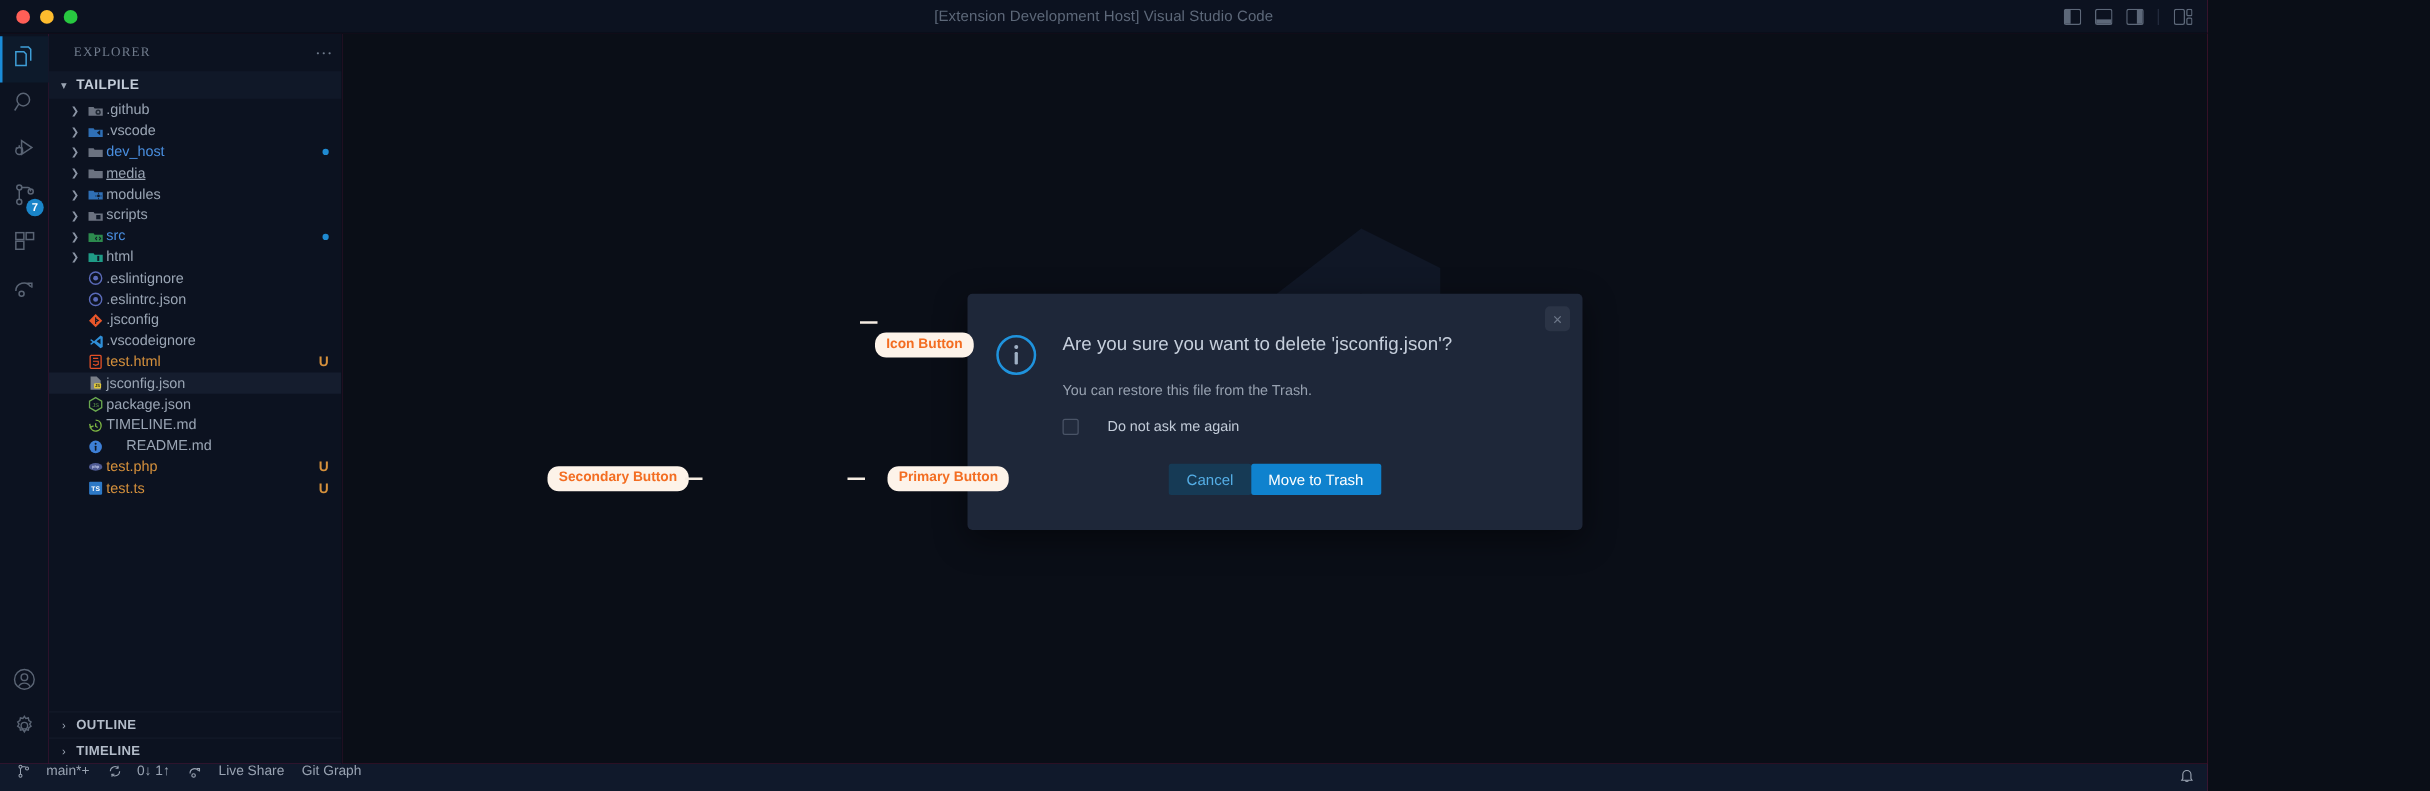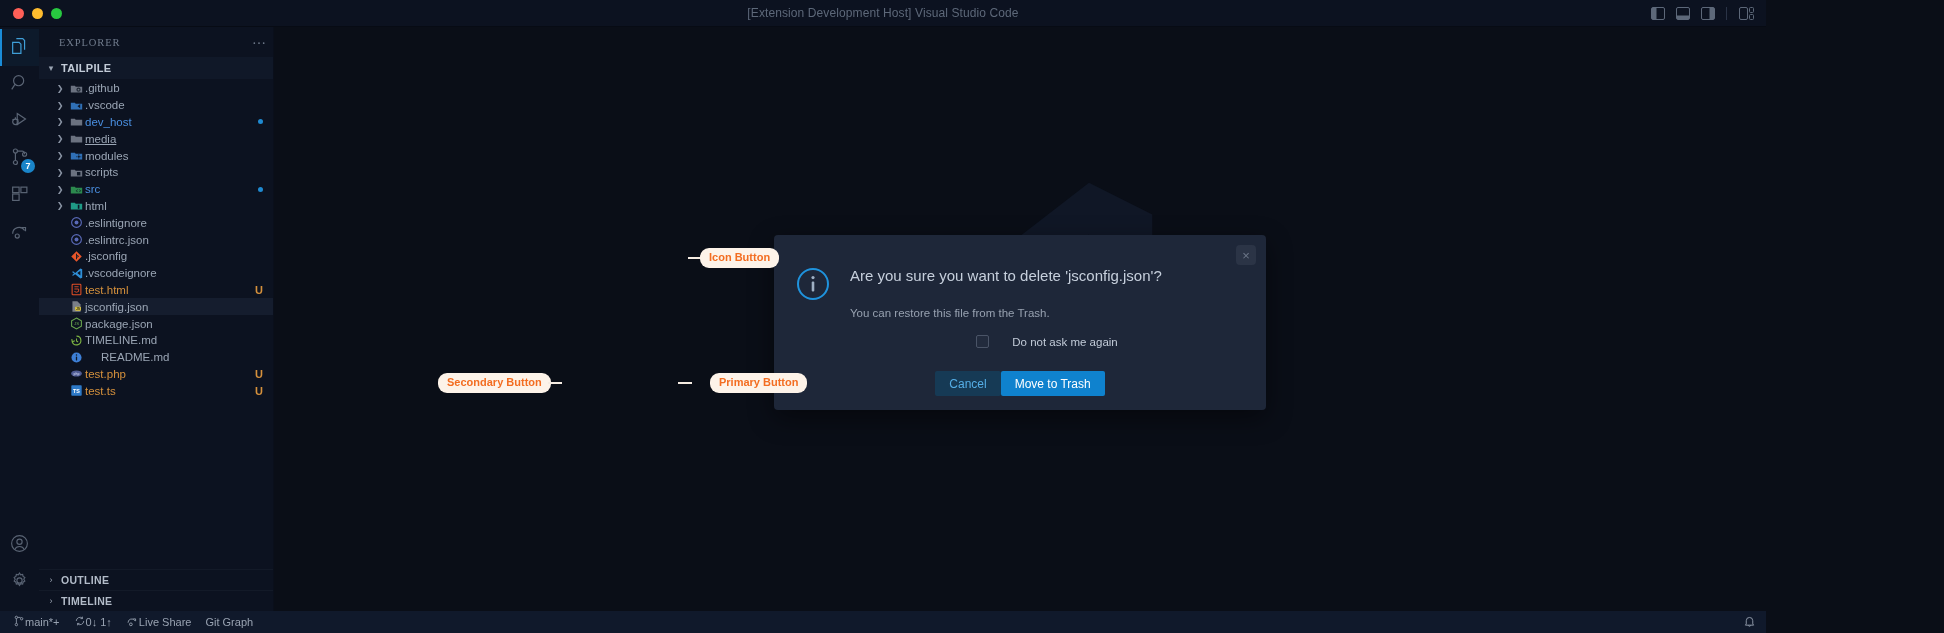--- a/index.html
+++ b/index.html
@@ -131,29 +131,29 @@
     background: #2b3446; display: flex; align-items: center; justify-content: center;
     color: #6d7789; font-size: 13px; line-height: 1;
   }
   .dialog-body { display: flex; padding: 30px 22px 0 22px; }
   .dialog-icon { flex: 0 0 auto; margin-right: 20px; padding-top: 2px; }
   .dialog-main { flex: 1 1 auto; padding-top: 2px; }
   .dialog-message {
     font-size: 15px; color: #c6cfdc; line-height: 1.2; margin-bottom: 22px;
   }
   .dialog-detail { font-size: 11.5px; color: #97a1b0; margin-bottom: 16px; }
-  .dialog-checkbox-row { display: flex; align-items: center; gap: 23px; justify-content: center; }
+  .dialog-checkbox-row { display: flex; align-items: center; gap: 23px; }
   .cbox {
     width: 13px; height: 13px; border: 1px solid #4a5467;
     border-radius: 2px; background: #222b3d;
   }
   .cbox-label { font-size: 11.5px; color: #c2cbd8; }
   .dialog-actions {
     display: flex; justify-content: center; align-items: flex-start;
-    padding: 23px 22px 14px 22px;
+    padding: 23px 22px 28px 22px;
   }
   .btn {
     height: 25px; padding: 0 14px; border-radius: 2px; font-size: 12px;
     display: flex; align-items: center; justify-content: center;
     white-space: nowrap;
   }
   .btn-secondary { background: #163a55; color: #55aee6; }
   .btn-primary { background: #0f82ce; color: #ffffff; }
 
   
@@ -165,21 +165,21 @@
   .anno-line {
     position: absolute; height: 2px; background: #f5ece2;
   }
 
   
   .statusbar {
     height: 22px; flex: 0 0 22px; background: #10192b;
     display: flex; align-items: center; font-size: 11px; color: #99a3b2;
     padding-left: 6px;
   }
-  .sb-item { display: flex; align-items: center; gap: 0; padding: 0 7px; height: 22px; }
+  .sb-item { display: flex; gap: 12px; padding: 0 7px; height: 22px; }
   .sb-right { margin-left: auto; display: flex; align-items: center; padding-right: 10px; }
 </style>
 </head>
 <body>
 
 <div class="app">
 
   <div class="titlebar">
     <div class="traffic">
       <div class="dot red"></div>
@@ -556,21 +556,21 @@
             </div>
           </div>
 
           <div class="dialog-actions">
             <div class="btn btn-secondary">Cancel</div>
             <div class="btn btn-primary">Move to Trash</div>
           </div>
         </div>
 
         <div class="anno-line" style="left:414px; top:230px; width:14px;"></div>
-        <div class="anno" style="left:426px; top:221px;">Icon Button</div>
+        <div class="anno" style="left:426px; top:239px;">Icon Button</div>
 
         <div class="anno" style="left:164px; top:346px;">Secondary Button</div>
         <div class="anno-line" style="left:274px; top:355px; width:14px;"></div>
 
         <div class="anno-line" style="left:404px; top:355px; width:14px;"></div>
         <div class="anno" style="left:436px; top:346px;">Primary Button</div>
       </div>
     </div>
   </div>
 

